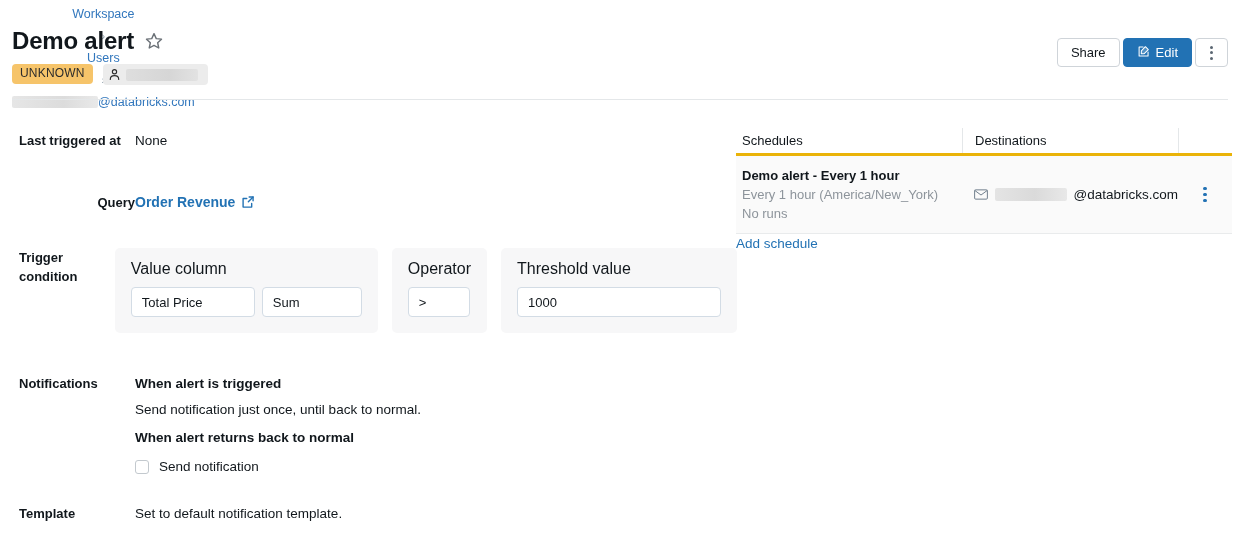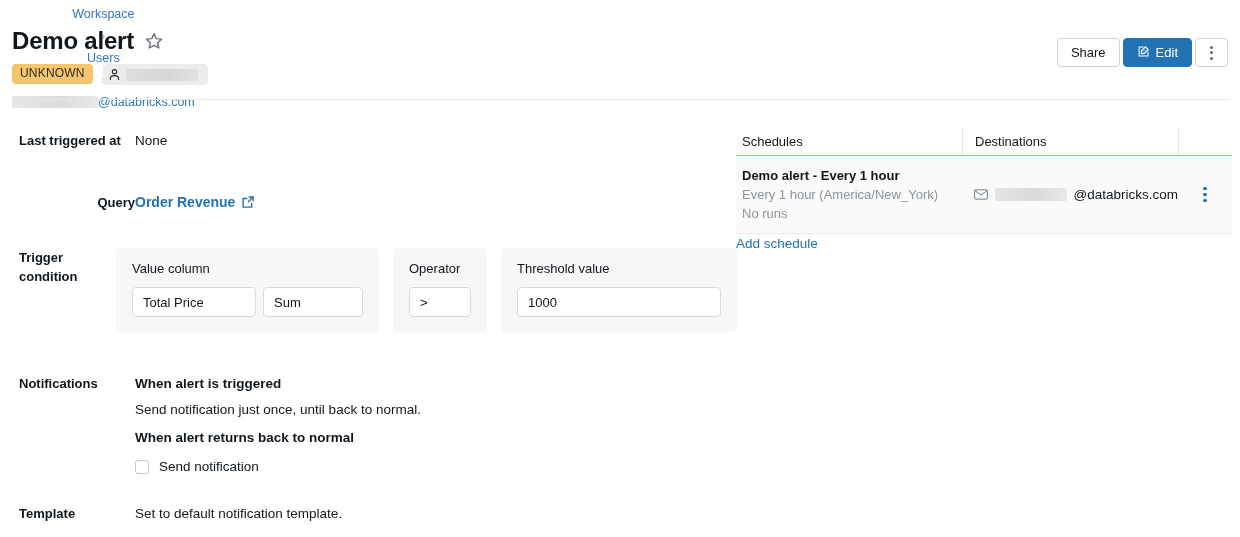--- a/index.html
+++ b/index.html
@@ -93,21 +93,21 @@
   .query-link {
     color:#2272b4; font-size:14px; font-weight:700; text-decoration:none;
     display:inline-flex; align-items:center; gap:6px; cursor:pointer;
   }
   .ext-icon { width:14px; height:14px; display:block; }
 
   .row-trigger { margin-top:36px; }
   .field-label-trigger { line-height:19px; }
   .cond-groups { display:flex; align-items:flex-start; gap:14px; }
   .cond-card { background:#f7f7f8; border-radius:5px; padding:13px 16px 16px; }
-  .cond-card-label { font-size:13px; color:#11171c; margin-bottom:10px; line-height:16px; }
+  .cond-card-label { font-size:16px; color:#11171c; margin-bottom:10px; line-height:16px; }
   .cond-inputs { display:flex; gap:7px; }
   .inp {
     height:30px; border:1px solid #d3dce5; border-radius:4px; background:#fff;
     display:flex; align-items:center; padding:0 10px;
     font-size:13px; color:#11171c; cursor:text;
   }
   .inp-col1 { width:124px; }
   .inp-col2 { width:100px; }
   .inp-op { width:62px; justify-content:flex-start; }
   .inp-threshold { width:204px; }
@@ -123,21 +123,21 @@
   }
   .checkbox-label { font-size:13.5px; color:#11171c; line-height:18px; }
 
   .row-template { margin-top:29px; }
 
   
   .right-pane { position:absolute; left:736px; top:128px; width:496px; }
   .sched-table { width:100%; }
   .sched-header {
     display:flex; align-items:center; height:28px;
-    border-bottom:1px solid #eab308;
+    border-bottom:3px solid #eab308;
   }
   .sched-th {
     font-size:13px; color:#11171c; line-height:16px; padding:0 0 0 6px;
     display:flex; align-items:center; height:100%;
   }
   .th-schedules { width:226px; }
   .th-destinations { width:216px; border-left:1px solid #e4e7e9; padding-left:12px; }
   .th-actions { flex:1; border-left:1px solid #e4e7e9; }
 
   .sched-row {

